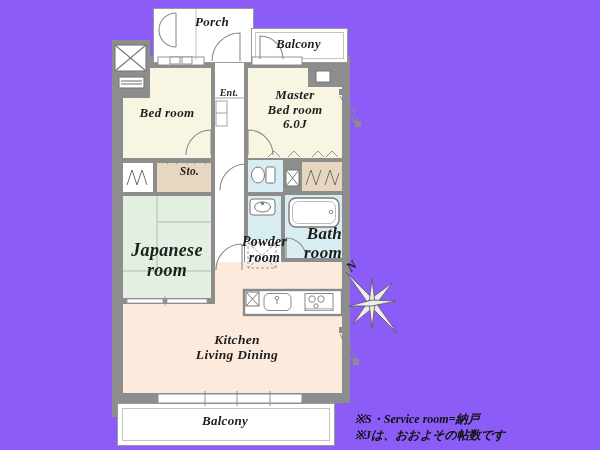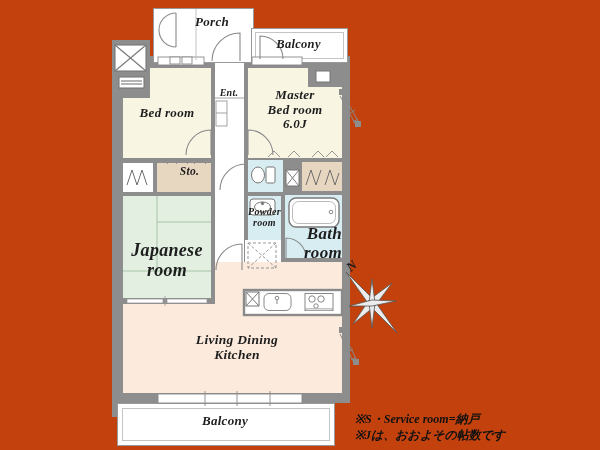--- a/index.html
+++ b/index.html
@@ -1,16 +1,16 @@
 <!DOCTYPE html>
 <html><head>
 <meta charset="utf-8">
 <style>
   html,body{margin:0;padding:0;}
-  #stage{position:relative;width:600px;height:450px;background:#c2410c;overflow:hidden;
+  #stage{position:relative;width:600px;height:450px;background:#8b5cf6;overflow:hidden;
          font-family:"Liberation Serif",serif;}
   .abs{position:absolute;}
   .room{position:absolute;}
   .lbl{position:absolute;text-align:center;font-style:italic;font-weight:bold;
        color:#1d1d1d;letter-spacing:.3px;line-height:1.12;}
   .lbl div{white-space:nowrap;font-family:Liberation Serif, serif;}
   .box{position:absolute;background:#fff;}
   .note-line{white-space:nowrap;}
 </style>
 </head>
@@ -206,33 +206,33 @@
   <div class="lbl" style="left:248px;top:88px;width:94px;font-size:13px;">
     <div>Master</div>
     <div>Bed room</div>
     <div>6.0J</div>
   </div>
 
   <div class="lbl" style="left:157px;top:165px;width:65px;font-size:11.5px;">Sto.</div>
 
   <div class="lbl" style="left:118px;top:240px;width:98px;font-size:18px;">Japanese room</div>
 
-  <div class="lbl" style="left:242px;top:206px;width:45px;font-size:10px;">
+  <div class="lbl" style="left:242px;top:234px;width:45px;font-size:14px;">
     <div>Powder</div>
     <div>room</div>
   </div>
 
   <div class="lbl" style="left:285px;top:224px;width:57px;font-size:17px;text-align:right;">
     <div>Bath</div>
     <div>room</div>
   </div>
 
   <div class="lbl" style="left:167px;top:332px;width:140px;font-size:13.5px;">
+    <div>Kitchen</div>
     <div>Living Dining</div>
-    <div>Kitchen</div>
   </div>
 
   <div class="lbl" style="left:117px;top:414px;width:216px;font-size:13px;">Balcony</div>
 
   <div class="lbl" style="left:342px;top:259px;width:20px;font-size:13px;transform:rotate(-40deg);">N</div>
 
   <div class="abs" style="left:333px;top:411px;width:175px;font-size:12px;line-height:16px;
               color:#111;font-style:italic;font-weight:bold;margin-left:22px;">
     <div class="note-line">※S・Service room=納戸</div>
     <div class="note-line">※Jは、おおよその帖数です</div>

